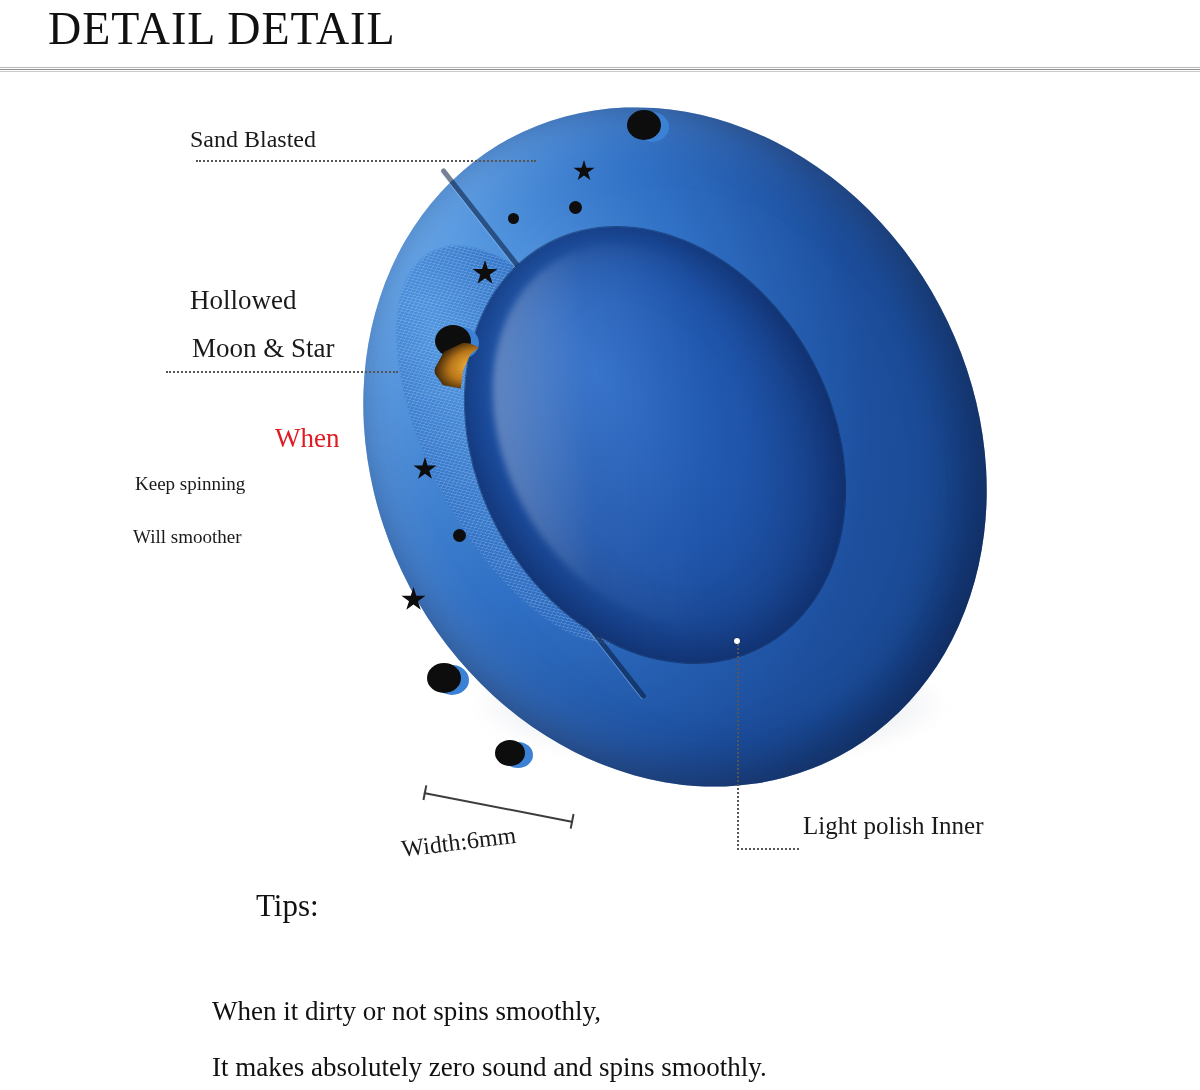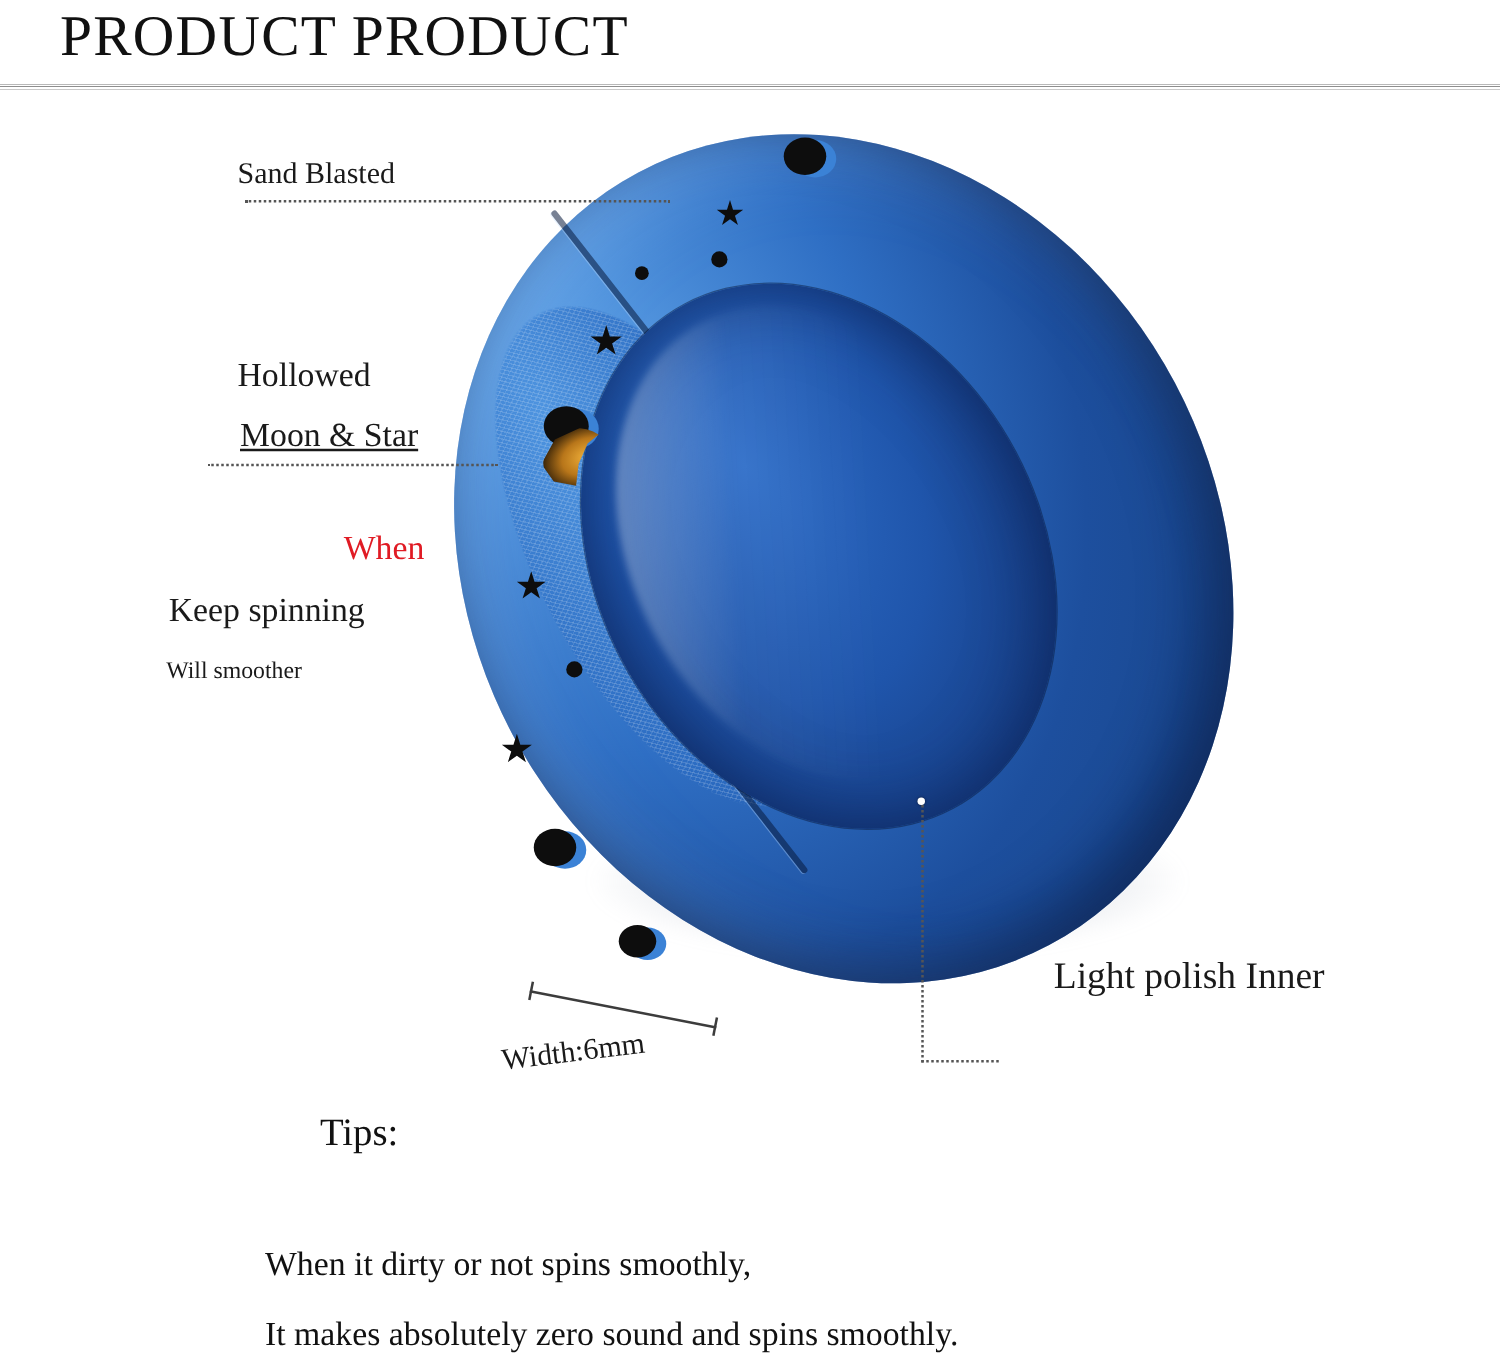--- a/index.html
+++ b/index.html
@@ -48,25 +48,25 @@
 
   
   .label {
     position: absolute;
     font-family: "Liberation Serif", serif;
     color: #1a1a1a;
     white-space: nowrap;
   }
   .lbl-sand      { left: 190px; top: 126px; font-size: 24px; }
   .lbl-hollow1   { left: 190px; top: 285px; font-size: 27px; }
-  .lbl-hollow2   { left: 192px; top: 333px; font-size: 27px; text-decoration: underline; }
+  .lbl-hollow2   { left: 192px; top: 333px; font-size: 27px; }
   .lbl-spin      { left: 275px; top: 423px; font-size: 27px; color: #e01b24; }
-  .lbl-keep      { left: 135px; top: 473px; font-size: 27px; text-align: center; }
+  .lbl-keep      { left: 135px; top: 473px; font-size: 19px; text-align: center; }
   .lbl-will      { left: 133px; top: 526px; font-size: 19px; }
-  .lbl-inner     { left: 803px; top: 764px; font-size: 30px; margin-left: 40px; }
+  .lbl-inner     { left: 803px; top: 812px; font-size: 25px; }
   .lbl-width {
     left: 400px; top: 836px; font-size: 24px;
     transform: rotate(-7deg);
     transform-origin: left top;
   }
 
   
   .leader {
     position: absolute;
     height: 0;
@@ -234,21 +234,21 @@
   }
   .tips-1 { top: 968px; margin-top: 28px; }
   .tips-2 { top: 999px; }
   .tips-3 { top: 1052px; }
 </style>
 </head>
 <body>
 
 <div id="page">
 
-  <div class="page-title">PRODUCT PRODUCT</div>
+  <div class="page-title">DETAIL DETAIL</div>
   <div class="title-rule"></div>
 
   <div class="ring-wrap">
     <div class="ring-shadow"></div>
     <div class="ring-outer"></div>
     <div class="band-face"></div>
     <div class="groove groove-1"></div>
     <div class="groove groove-2"></div>
     <div class="ring-hole"></div>
     <div class="ring-hole-gloss"></div>

